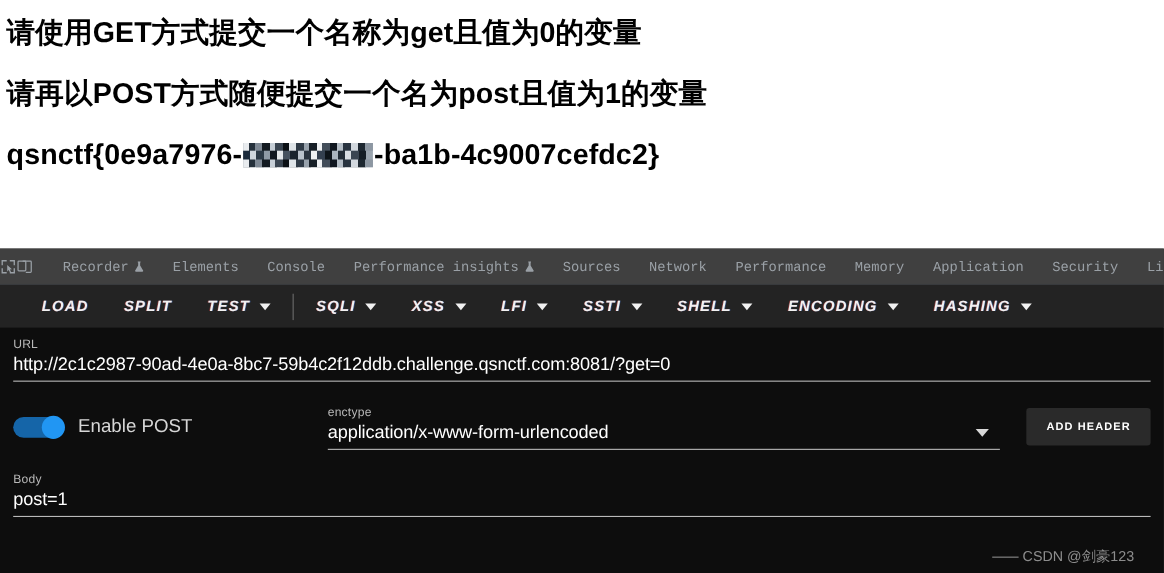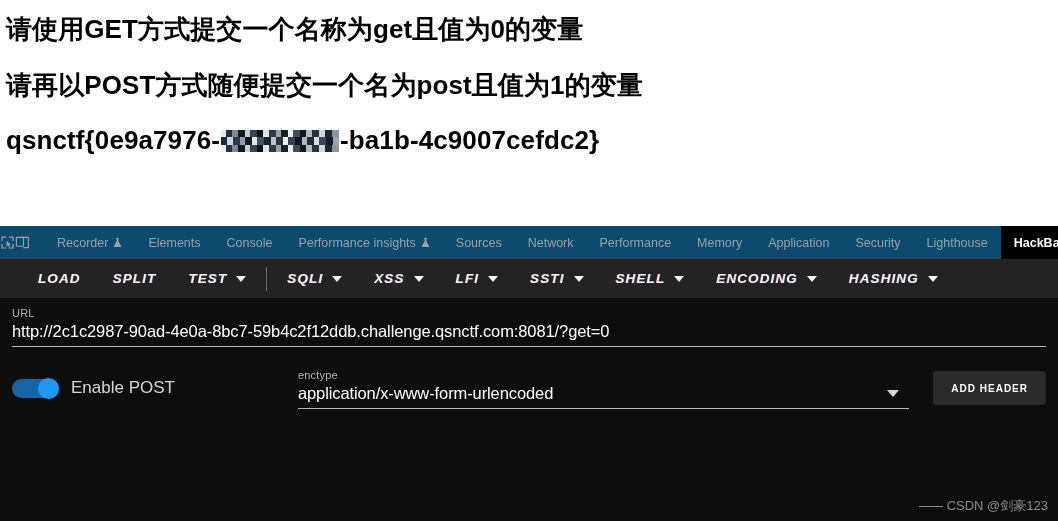--- a/index.html
+++ b/index.html
@@ -70,22 +70,23 @@
     width: 1058px;
     height: 295px;
     background: #0d0d0d;
   }
 
   
   #devtools-tabbar {
     display: flex;
     align-items: stretch;
     height: 33px;
-    background: #0c4a6e;
+    background: #404040;
     border-bottom: 1px solid #3c4043;
+    font-family: Liberation Mono, monospace;
   }
   .dt-icon-btn {
     display: flex;
     align-items: center;
     justify-content: center;
     width: 28px;
     height: 33px;
   }
   .dt-icon-btn svg { display: block; }
   .dt-sep-v {
@@ -230,21 +231,21 @@
     align-items: center;
     white-space: nowrap;
   }
 
   #body-field { margin-top: 21px; }
   #body-field .field-value { margin-top: 3px; padding-bottom: 5px; }
 
   
   #watermark {
     position: absolute;
-    right: 10px;
+    right: 27px;
     bottom: 6px;
     display: flex;
     align-items: center;
     gap: 4px;
     font-size: 13px;
     color: #8c8c8c;
   }
   #watermark-dash {
     width: 24px;
     height: 1px;
@@ -401,19 +402,24 @@
         <div class="field-value">application/x-www-form-urlencoded</div>
         <div class="field-underline"></div>
         <span id="enctype-caret"></span>
       </div>
 
       <div id="add-header-btn">
         <span>ADD HEADER</span>
       </div>
     </div>
 
+    <div id="body-field">
+      <div class="field-label">Body</div>
+      <div class="field-value">post=1</div>
+      <div class="field-underline"></div>
+    </div>
 
     <div id="watermark">
       <span id="watermark-dash"></span>
       <span>CSDN @剑豪123</span>
     </div>
   </div>
 </div>
 
 </body></html>

